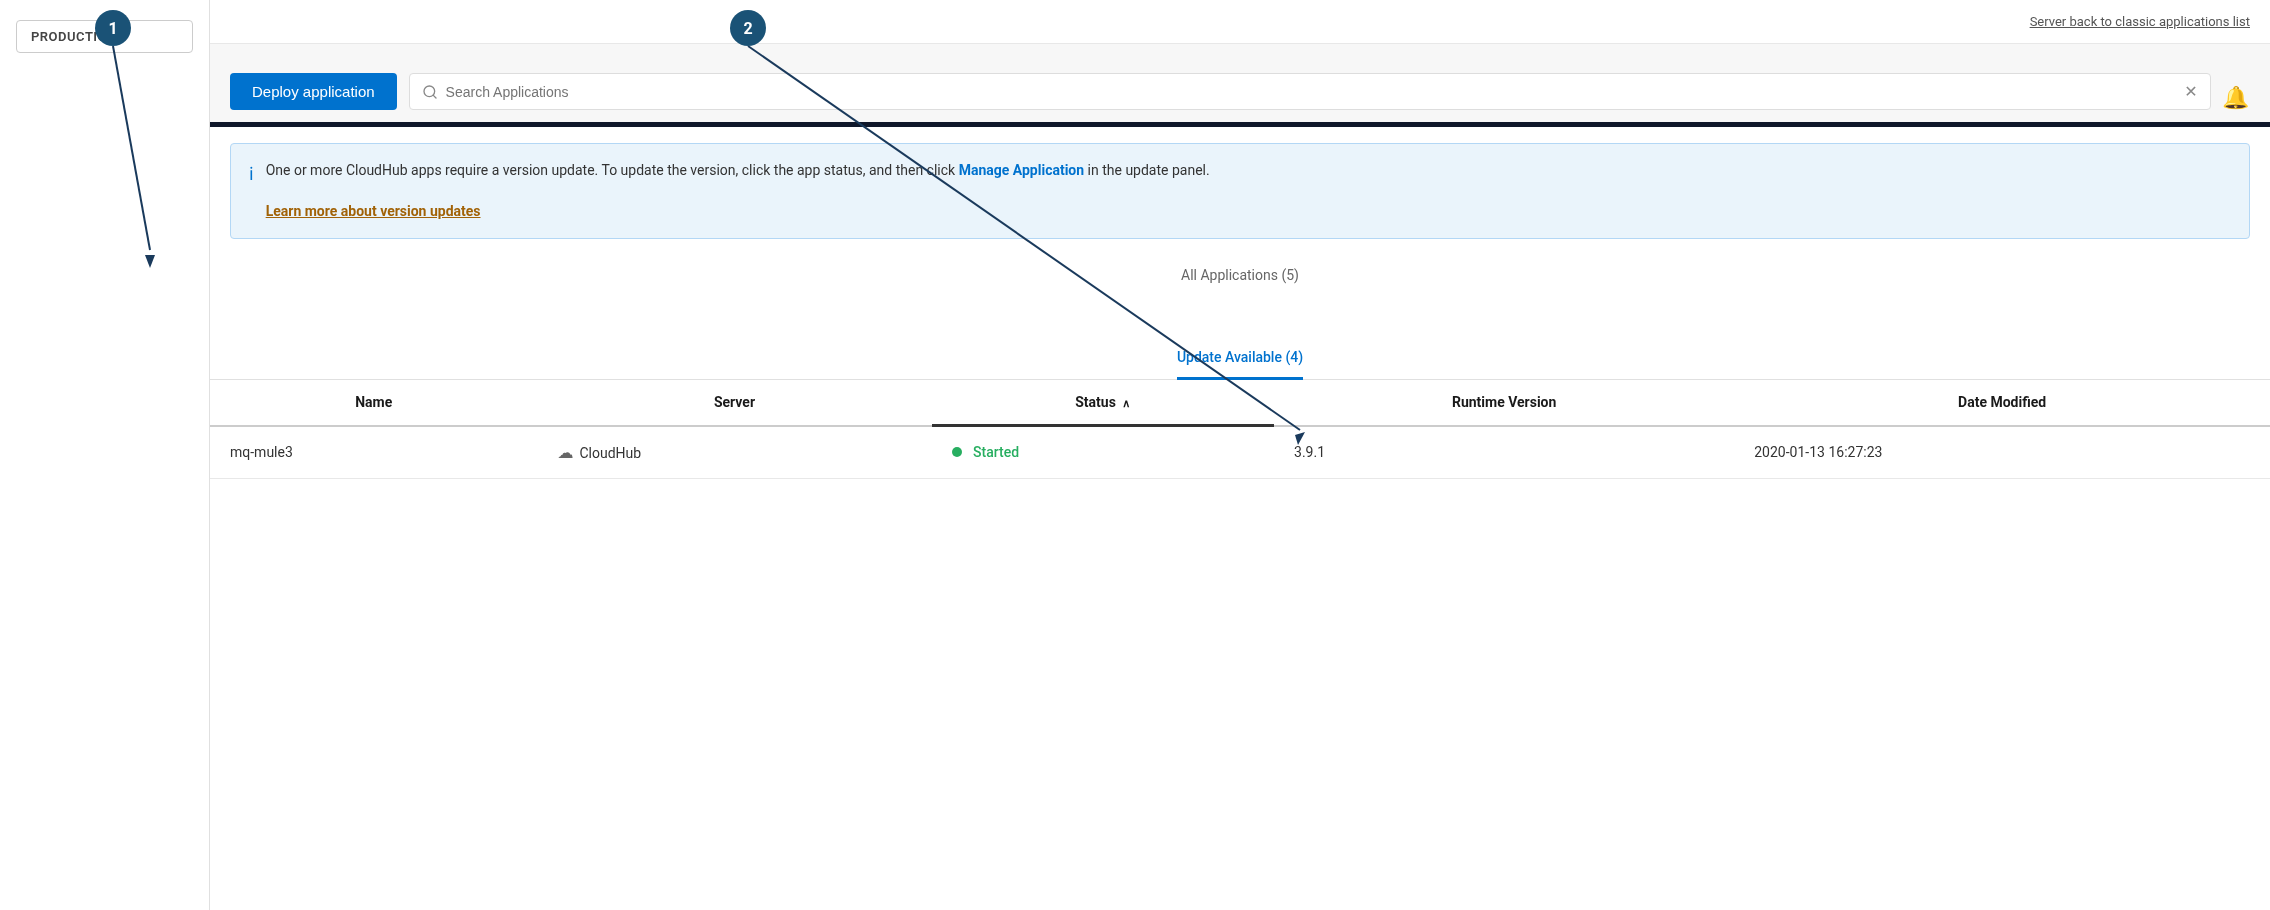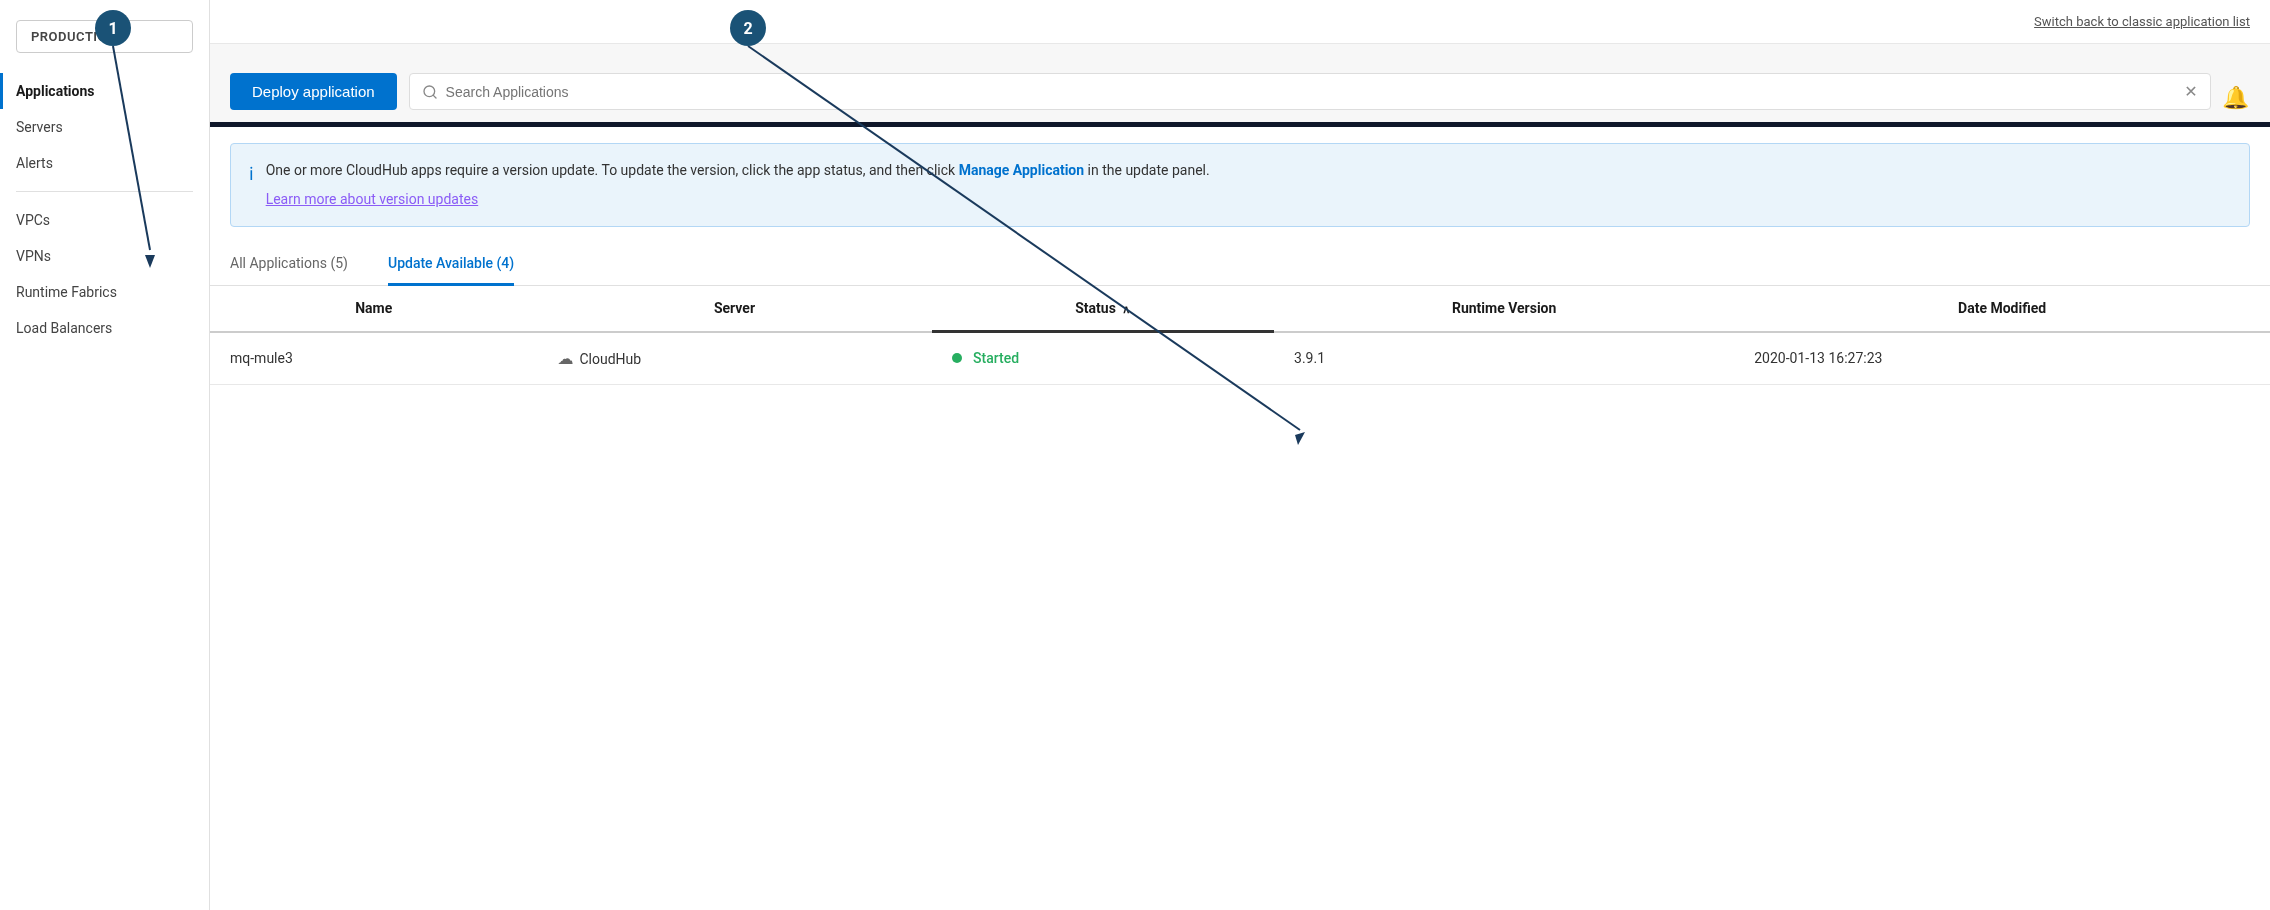--- a/index.html
+++ b/index.html
@@ -213,34 +213,36 @@
     .info-text {
       font-size: 14px;
       color: #333;
       line-height: 1.5;
     }
     .info-text strong {
       font-weight: 700;
       color: #0072ce;
     }
     .info-text a {
-      color: #8b5cf6;
+      color: #a16207;
       text-decoration: underline;
       cursor: pointer;
       display: block;
-      margin-top: 8px;
+      margin-top: 20px;
+      font-weight: bold;
     }
 
     
     .tabs-row {
       display: flex;
       align-items: center;
       border-bottom: 1px solid #e0e0e0;
       padding: 0 20px;
       gap: 40px;
+      flex-direction: column;
     }
     .tab-item {
       padding: 12px 0;
       font-size: 14px;
       color: #666;
       cursor: pointer;
       border-bottom: 3px solid transparent;
       margin-bottom: -1px;
     }
     .tab-item.active {
@@ -322,36 +324,26 @@
 
     <line x1="113" y1="46" x2="150" y2="250" stroke="#1a3a5c" stroke-width="2"></line>
     <polygon points="145,255 155,255 150,268" fill="#1a3a5c"></polygon>
 
     <line x1="748" y1="46" x2="1300" y2="430" stroke="#1a3a5c" stroke-width="2"></line>
     <polygon points="1295,435 1305,432 1298,445" fill="#1a3a5c"></polygon>
   </svg>
 
   <aside class="sidebar">
     <div class="sidebar-env">PRODUCTION</div>
-    <ul class="sidebar-nav">
-      <li class="active">Applications</li>
-      <li>Servers</li>
-      <li>Alerts</li>
-      <hr class="sidebar-divider">
-      <li>VPCs</li>
-      <li>VPNs</li>
-      <li>Runtime Fabrics</li>
-      <li>Load Balancers</li>
-    </ul>
   </aside>
 
   <main class="main-content">
 
     <div class="top-bar">
-      <a class="switch-classic-link">Switch back to classic application list</a>
+      <a class="switch-classic-link">Server back to classic applications list</a>
     </div>
 
     <div class="toolbar-row">
       <button class="deploy-btn">Deploy application</button>
       <div class="search-wrapper">
         <svg class="search-icon-svg" width="16" height="16" viewBox="0 0 24 24" fill="none" stroke="#888" stroke-width="2" stroke-linecap="round" stroke-linejoin="round">
           <circle cx="11" cy="11" r="8"></circle>
             <line x1="21" y1="21" x2="16.65" y2="16.65"></line>
         </svg>
         <input class="search-input" type="text" placeholder="Search Applications" style="">

